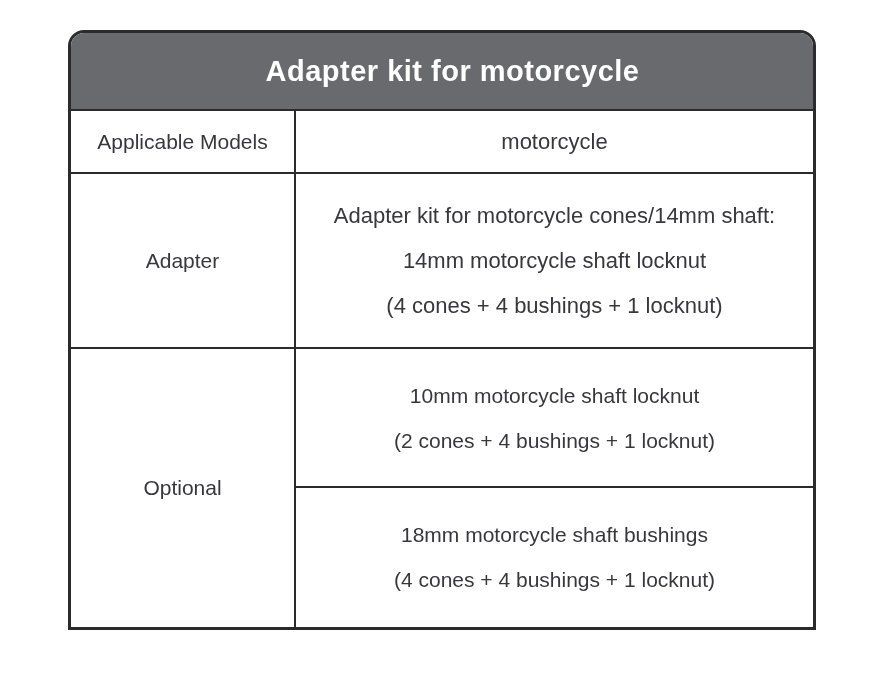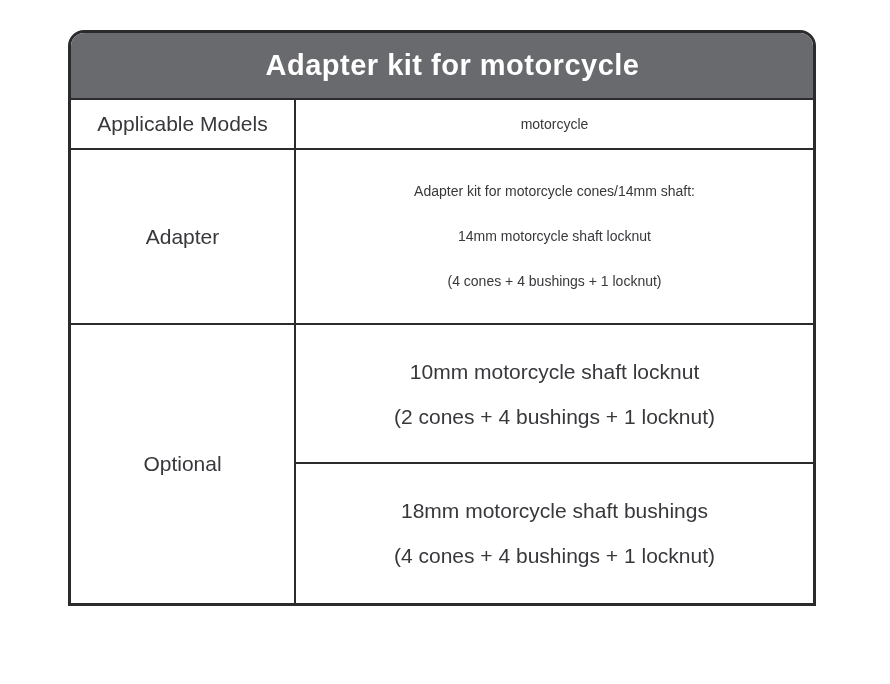--- a/index.html
+++ b/index.html
@@ -22,21 +22,21 @@
   .spec-table{
     position:absolute;
     left:68px;top:30px;
     width:748px;
     border:3px solid var(--border);
     border-radius:16px 16px 0 0;
     overflow:hidden;
     background:#fff;
   }
   .table-header{
-    height:67px;
+    height:78px;
     background:var(--header-bg);
     border-bottom:2px solid var(--border);
     display:flex;align-items:center;justify-content:center;
     color:var(--header-text);
     font-size:29px;font-weight:bold;
     letter-spacing:0.5px;
     padding-left:21px;
   }
   .row{display:flex;border-bottom:2px solid var(--border);}
   .row:last-child{border-bottom:none;}
@@ -44,24 +44,24 @@
     width:225px;
     border-right:2px solid var(--border);
     display:flex;align-items:center;justify-content:center;
     font-size:21px;
     text-align:center;
     flex-shrink:0;
   }
   .col2{
     flex:1;
     display:flex;flex-direction:column;align-items:center;justify-content:center;
-    font-size:14px;
+    font-size:22px;
     text-align:center;
   }
-  .row-models{height:50px;}
+  .row-models{height:63px;}
   .row-standard{height:175px;}
   .row-optional{height:278px;}
   .cell-line{line-height:45px;}
   .subcol{flex:1;display:flex;flex-direction:column;}
   .subcell{
     height:139px;
     display:flex;flex-direction:column;align-items:center;justify-content:center;
     font-size:21px;text-align:center;
   }
   .subcell-top{border-bottom:2px solid var(--border);}

